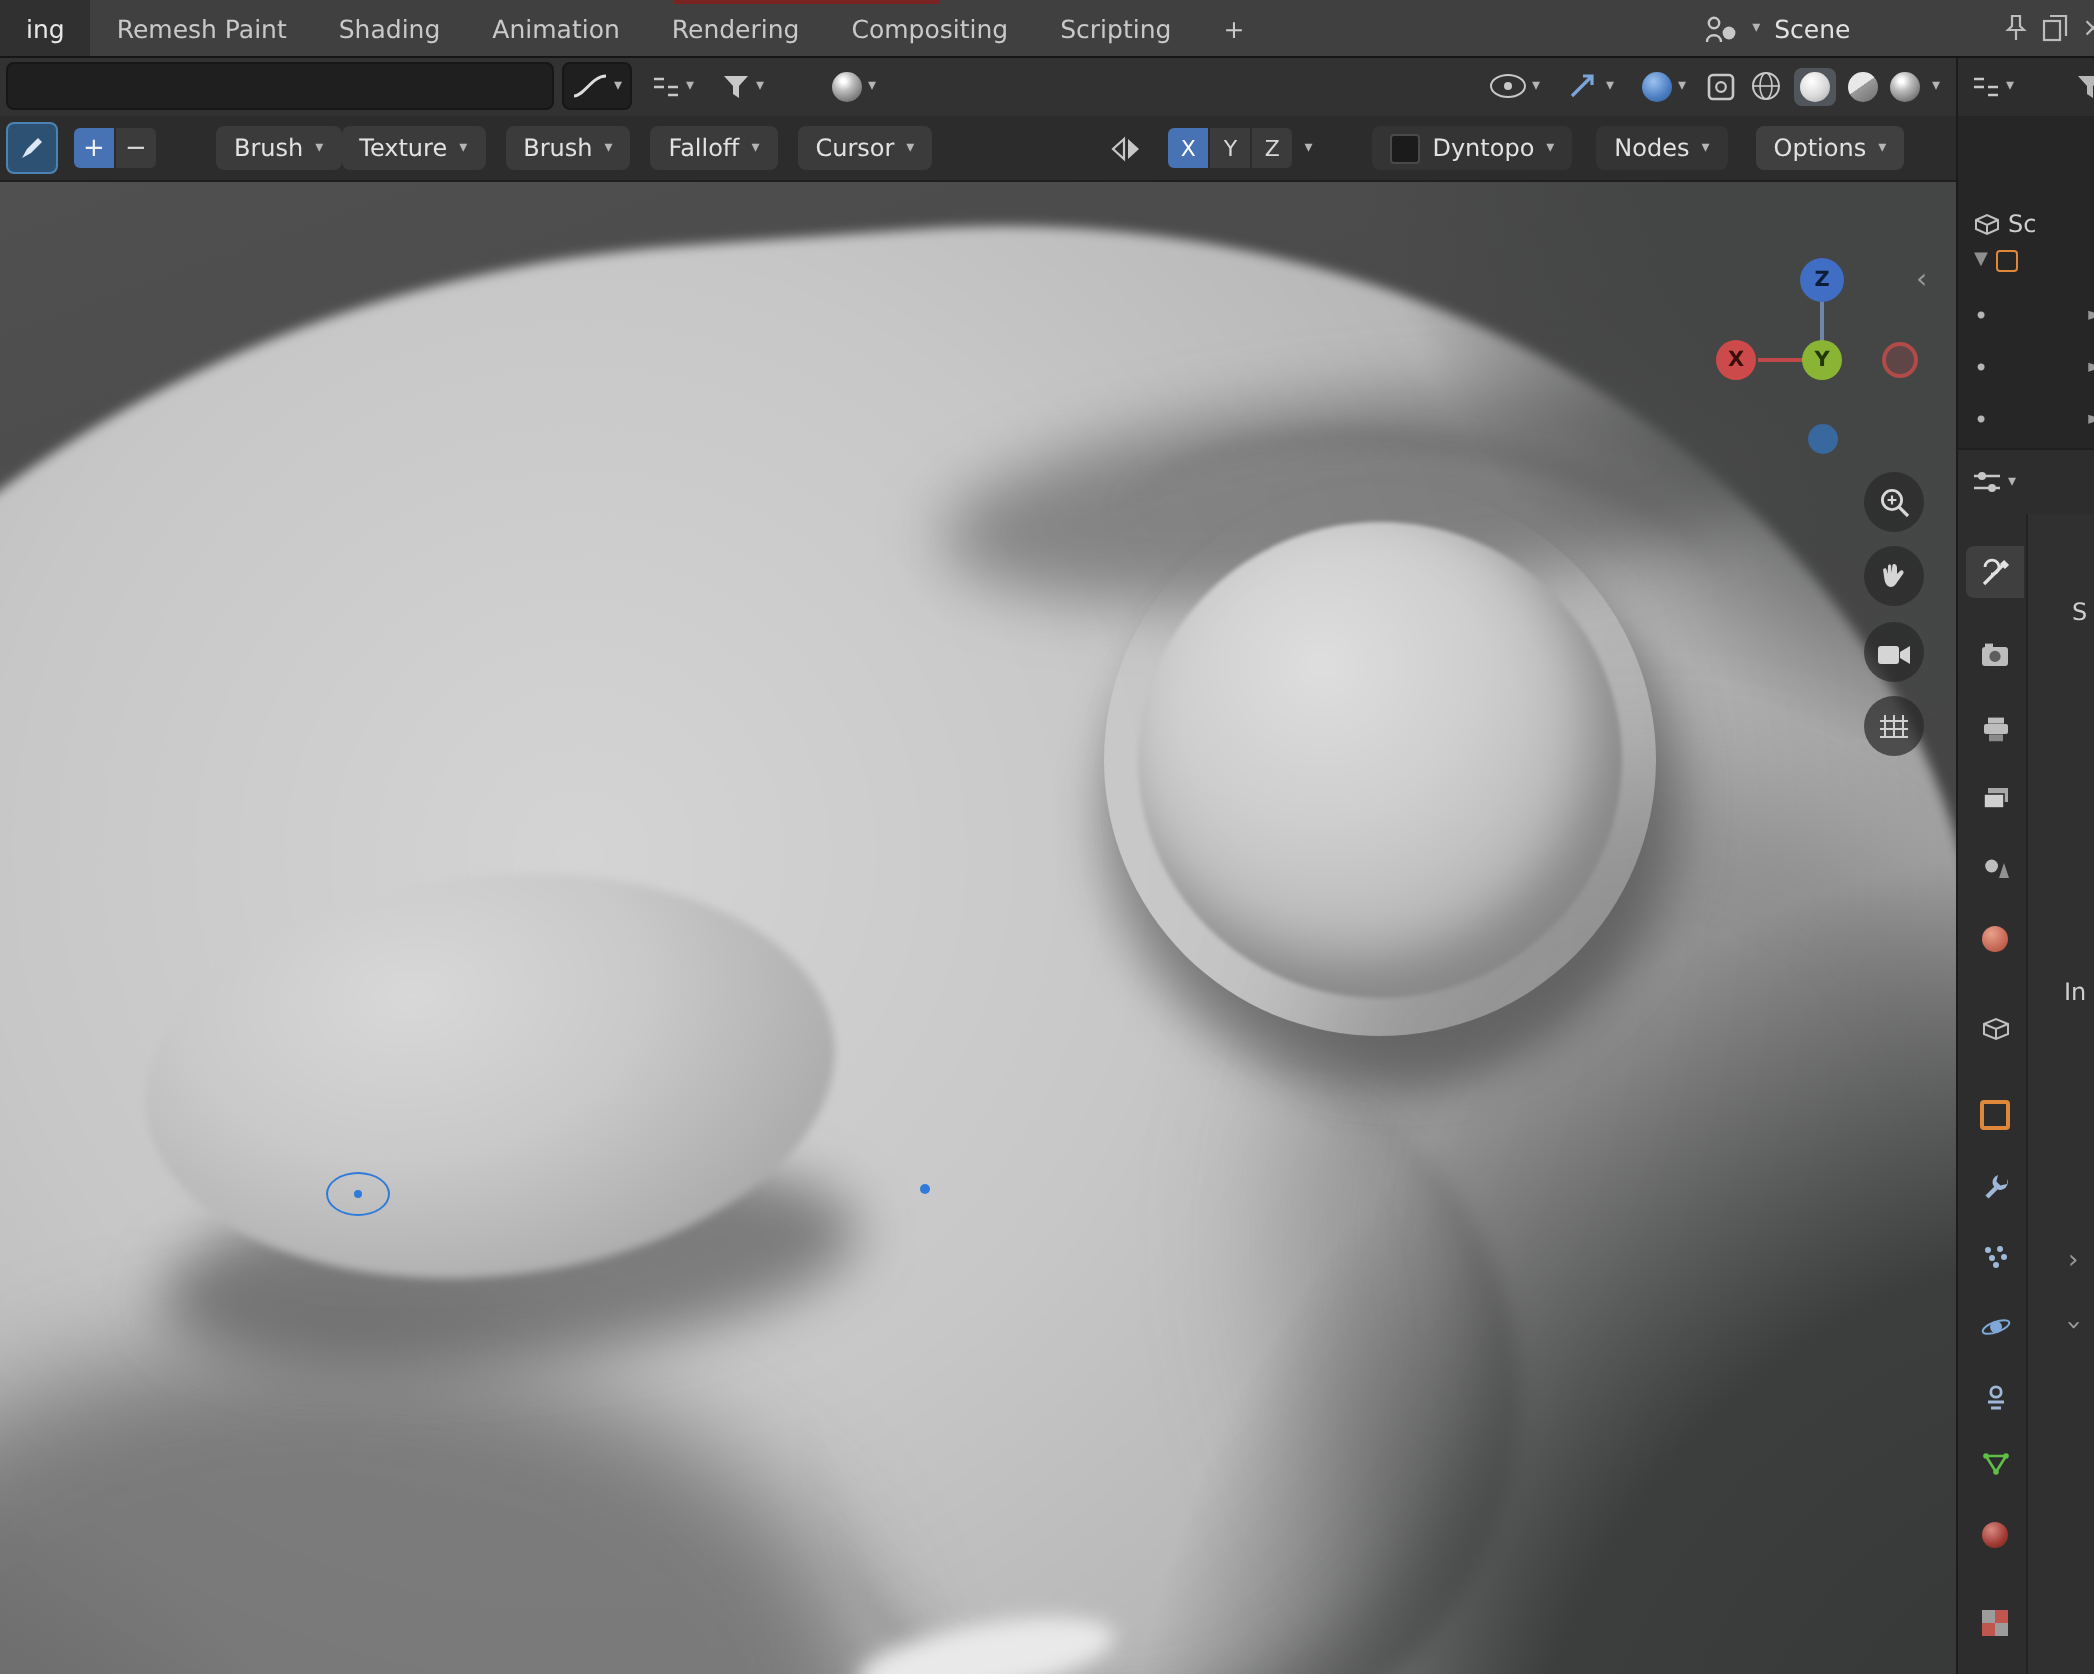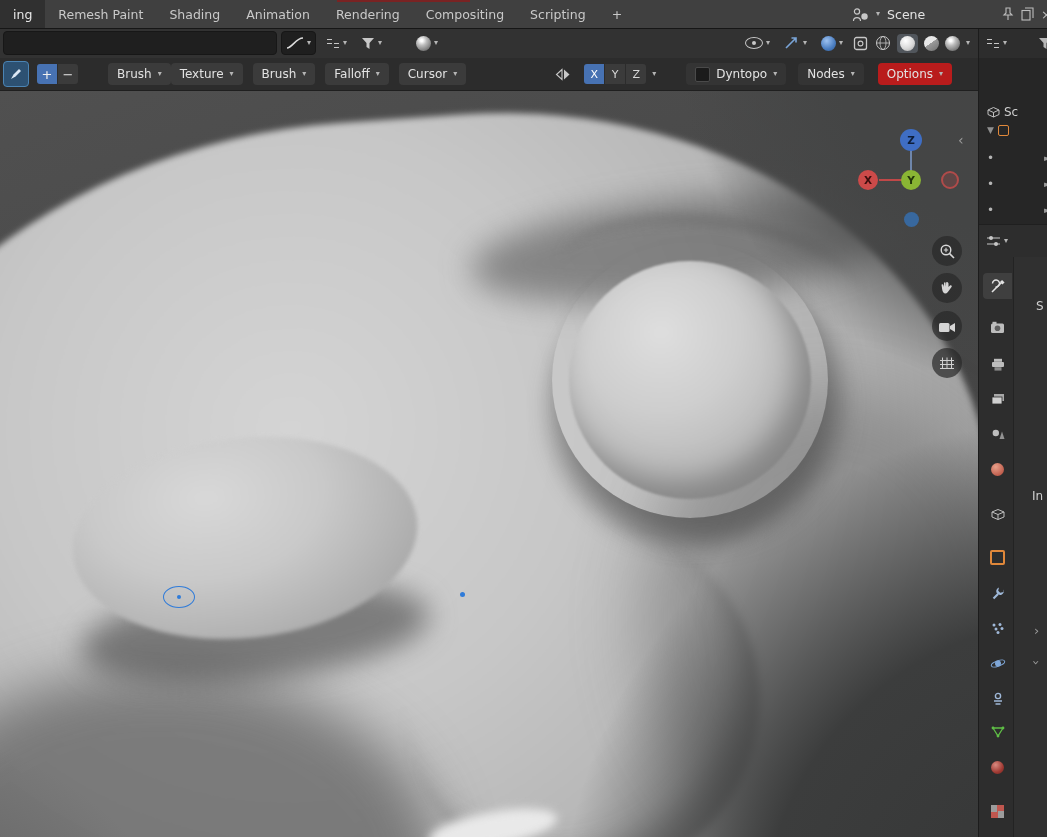--- a/index.html
+++ b/index.html
@@ -268,21 +268,21 @@
 
   <div class="tbtn" style="margin-left:30px;background:#343434">
     <span class="checkbox"></span>
     <span>Dyntopo</span>
     <span class="caret">▾</span>
   </div>
   <div class="tbtn" style="margin-left:12px;background:#343434">
     <span>Nodes</span>
     <span class="caret">▾</span>
   </div>
-  <div class="tbtn" style="margin-left:14px;background:#b91c1c">
+  <div class="tbtn" style="margin-left:14px;background:#404040">
     <span>Options</span>
     <span class="caret">▾</span>
   </div>
 </div>
 
 <div class="viewport">
   <div class="vp head"></div>
   <div class="vp brow"></div>
   <div class="vp lid"></div>
   <div class="vp right-shade"></div>

